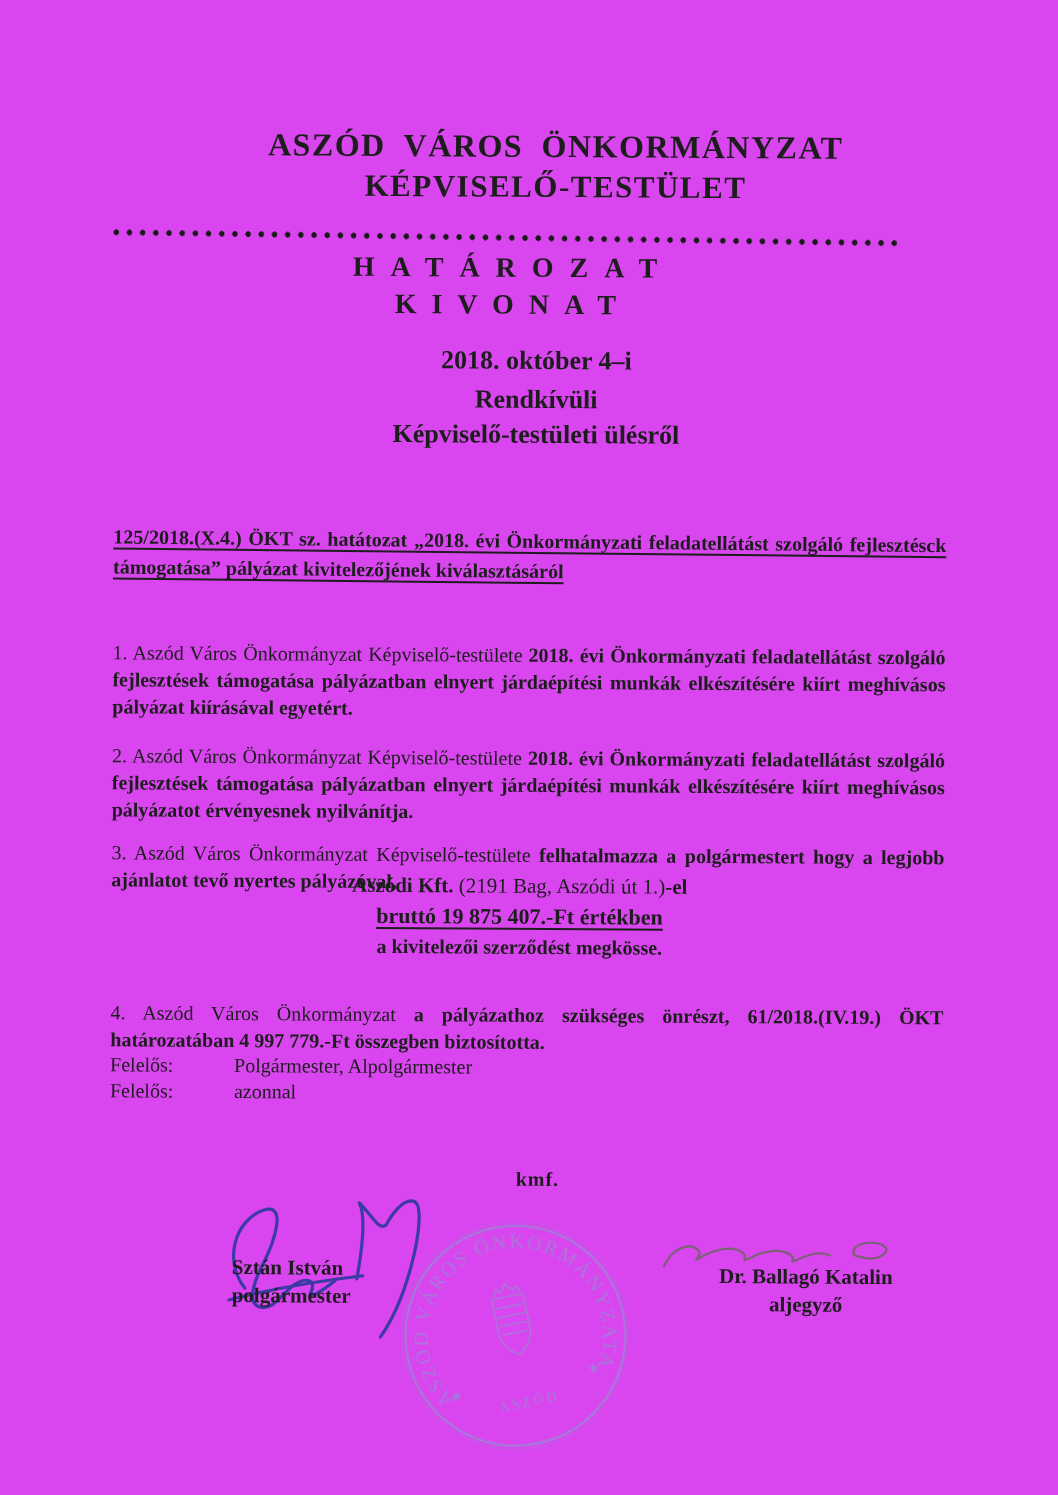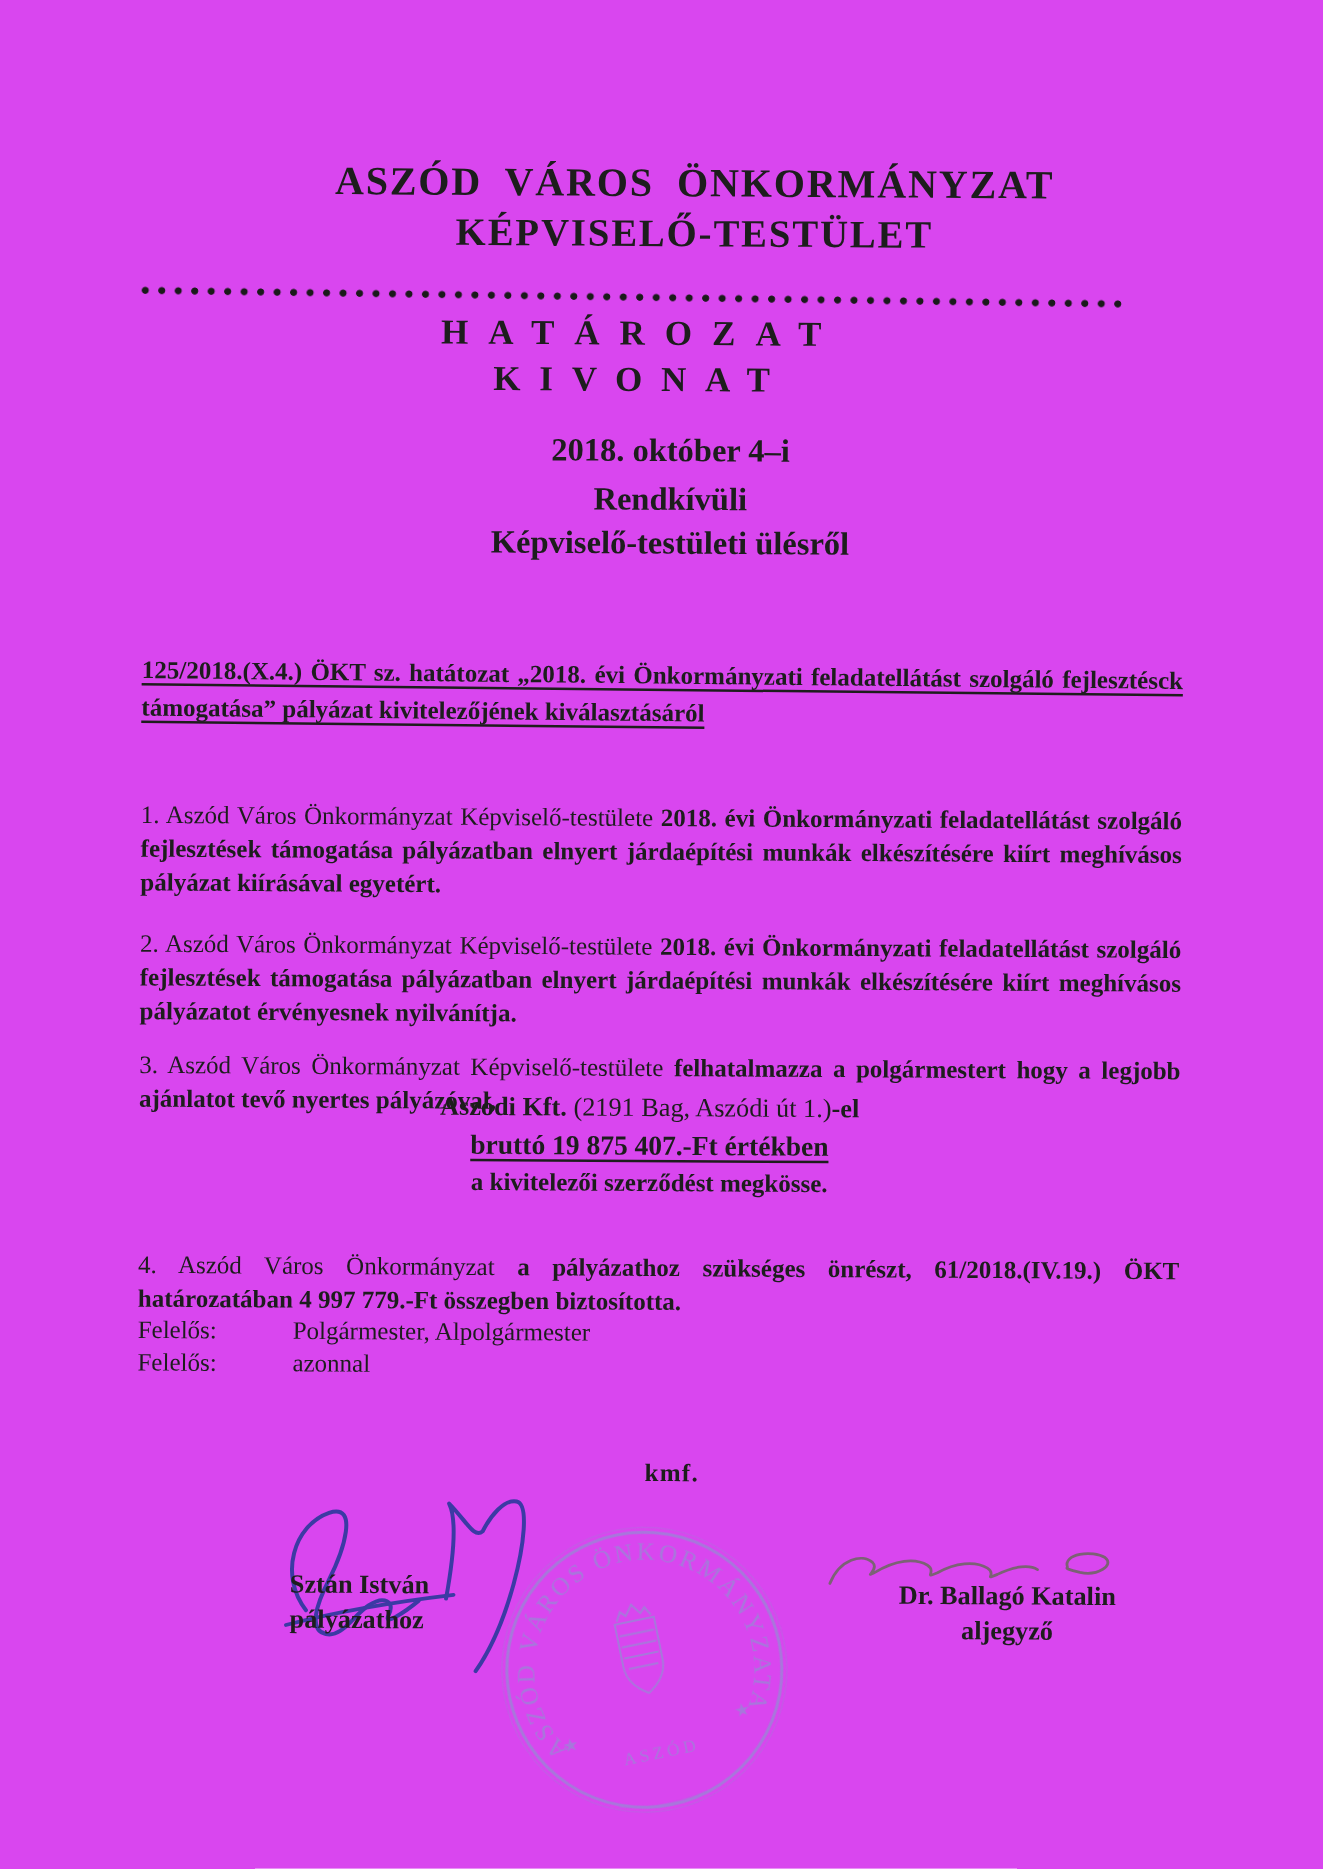--- a/index.html
+++ b/index.html
@@ -123,21 +123,21 @@
     <svg class="svg-abs" style="left:215px;top:1190px;" width="290" height="150" viewBox="0 0 290 150">
       <g fill="none" stroke-linecap="round" stroke-linejoin="round" opacity="0.92">
         <path stroke-width="3.2" d="M34,100 C12,72 24,32 52,22 C76,14 64,52 52,76 C42,96 36,116 50,119 C63,122 72,104 84,96 C96,88 106,92 100,104 C96,112 112,102 124,92" stroke="#2f3a9e"></path>
         <path stroke-width="3" d="M18,112 C62,100 112,92 152,87" stroke="#2f3a9e"></path>
         <path stroke-width="3.2" d="M146,90 C152,56 154,26 148,14 C162,28 168,42 175,36 C181,24 192,10 202,12 C212,14 208,48 200,78 C192,108 181,132 170,148" stroke="#2f3a9e"></path>
       </g>
     </svg>
 
     <div class="sig-left-text">
       <div>Sztán István</div>
-      <div>pályázathoz</div>
+      <div>polgármester</div>
     </div>
 
     <svg class="svg-abs" style="left:662px;top:1236px;" width="300" height="42" viewBox="0 0 300 42">
       <g fill="none" stroke-linecap="round" stroke-linejoin="round" opacity="0.85">
         <path stroke-width="2.2" d="M6,30 C14,10 32,6 40,13 C46,19 32,26 42,21 C58,11 74,9 84,15 C92,20 80,26 92,21 C106,13 122,11 132,17 C140,22 128,27 140,22 C154,15 166,14 172,18" stroke="#6b675f"></path>
         <path stroke-width="2.2" d="M196,16 C192,5 216,2 226,8 C234,14 220,23 206,20 C198,18 194,17 196,16" stroke="#6b675f"></path>
       </g>
     </svg>
 
     <div class="sig-right-text">

